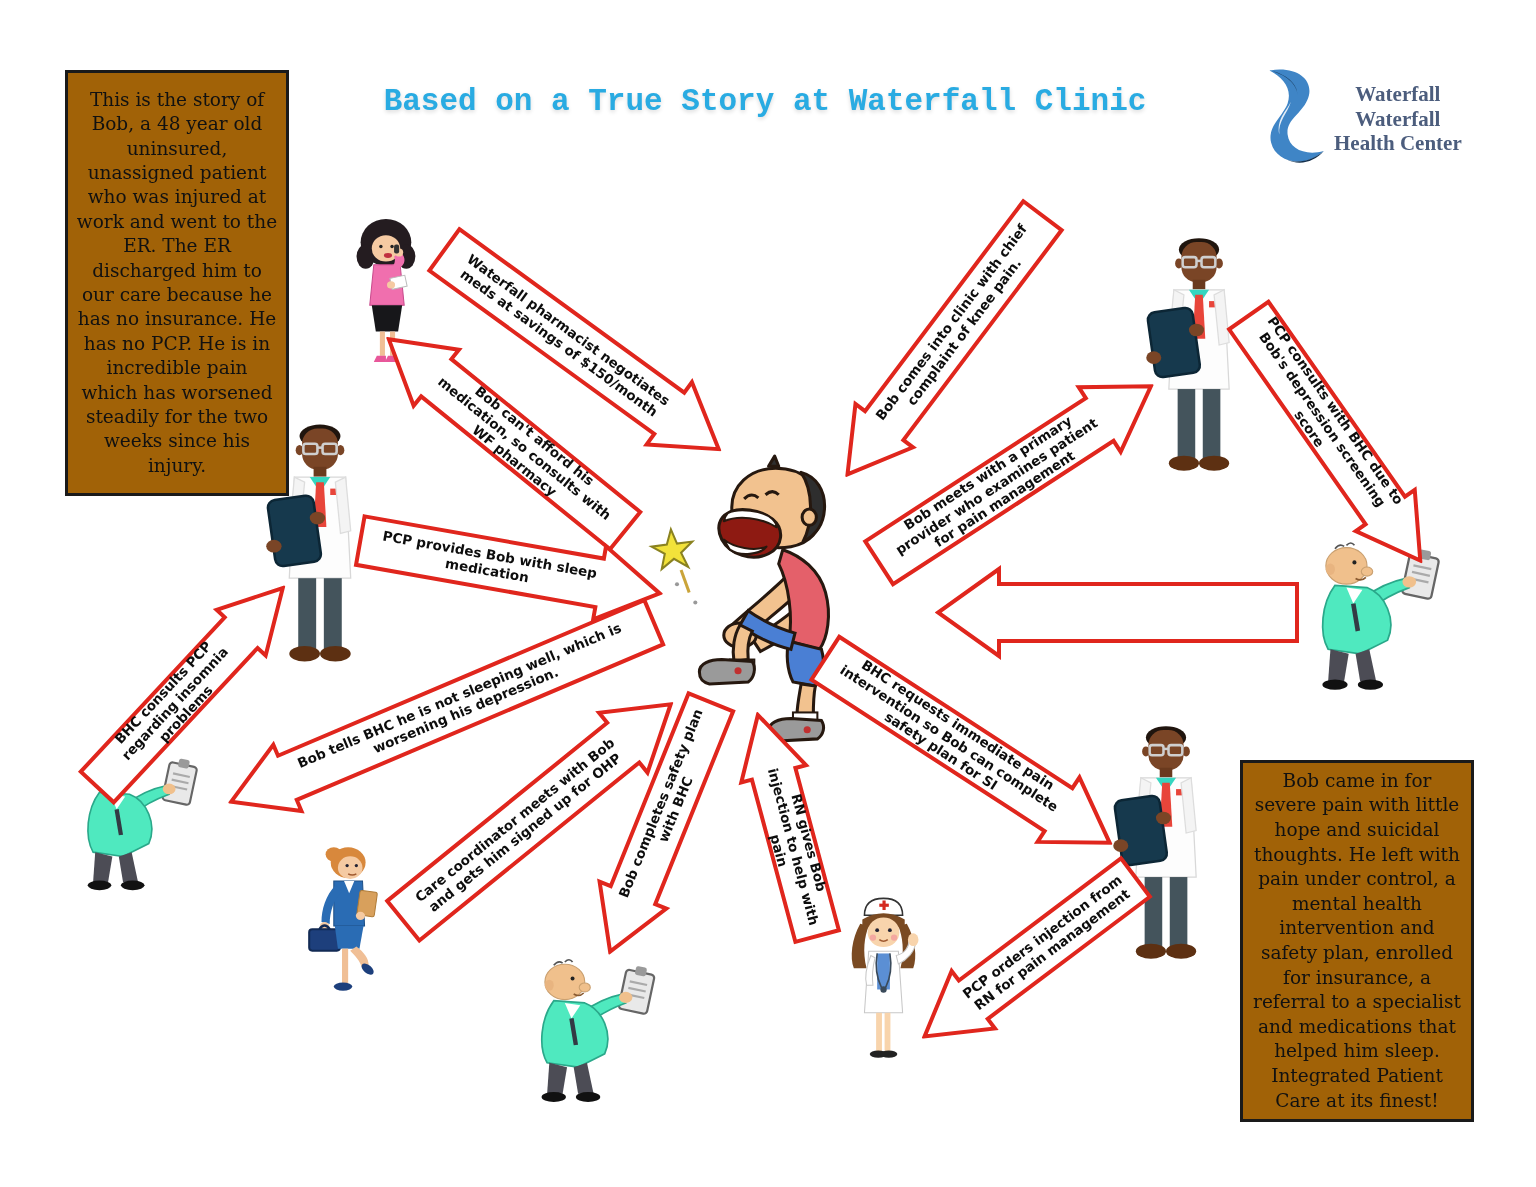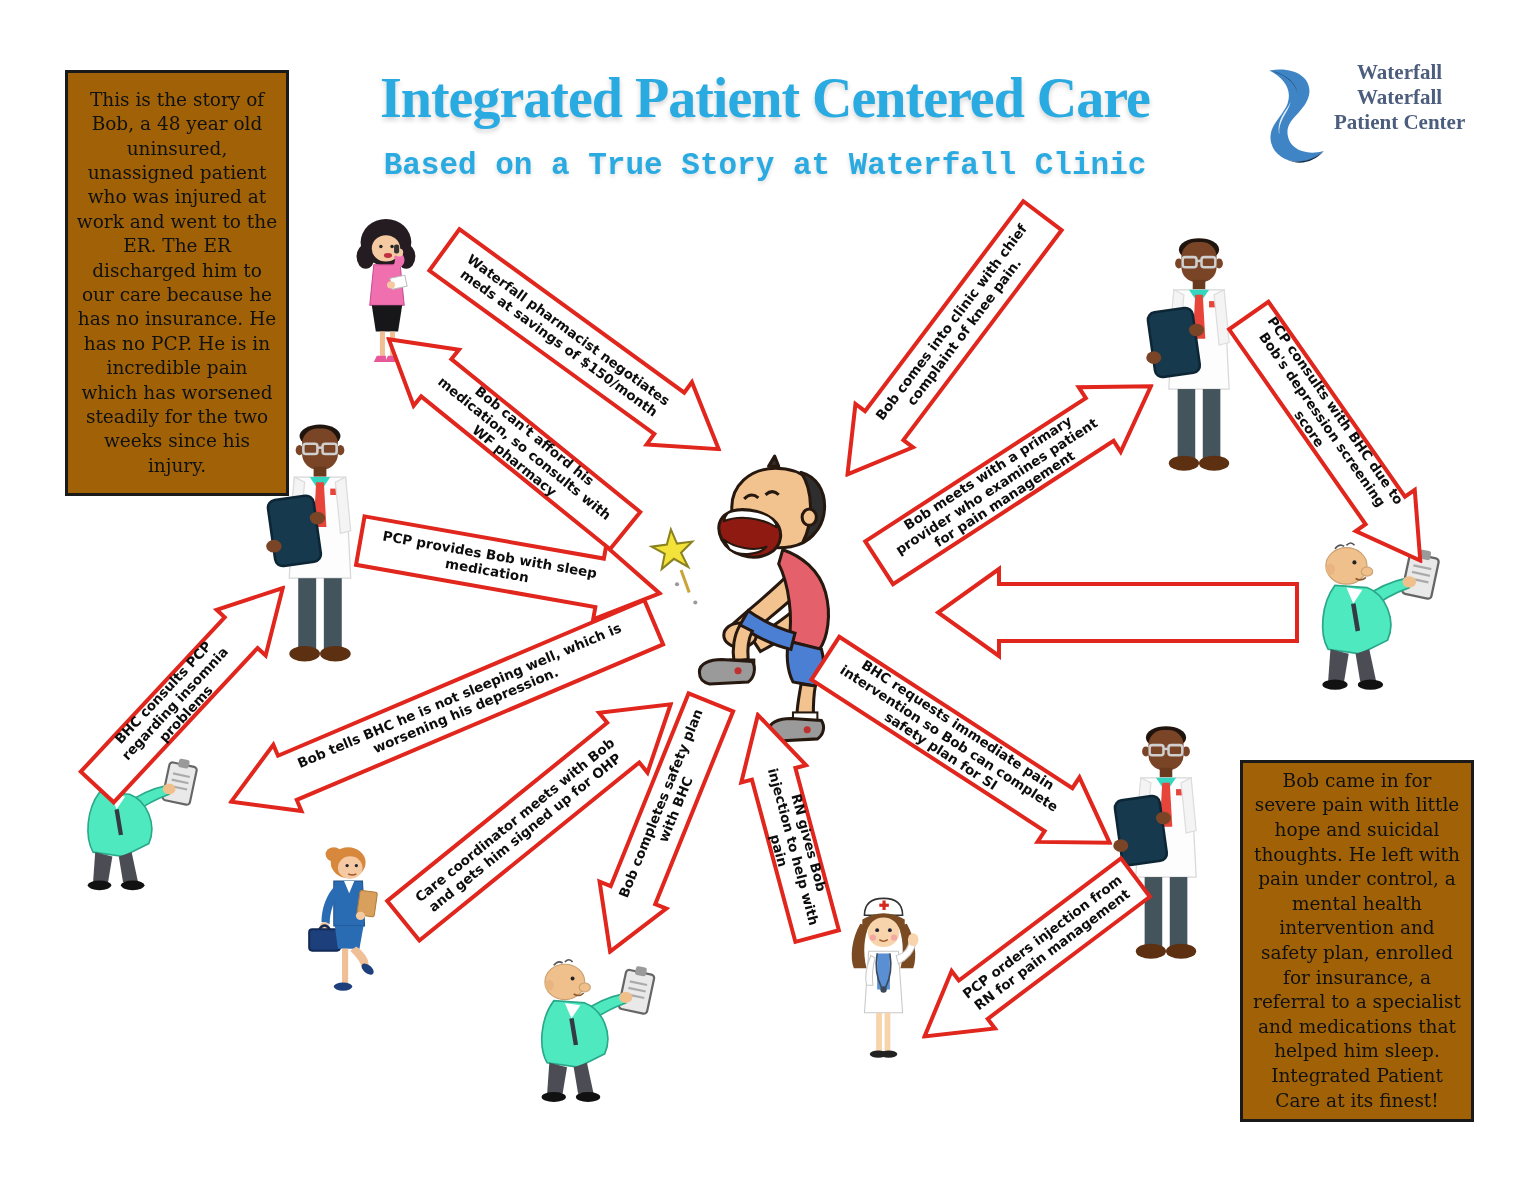--- a/index.html
+++ b/index.html
@@ -10,21 +10,21 @@
   
   .title-block { position:absolute; left:300px; top:66px; width:930px; text-align:center; z-index:4; }
   .main-title {
     margin:0; color:#29abe2; font-family:"Liberation Serif",serif; font-weight:bold;
     font-size:56px; letter-spacing:-1px; text-shadow:0 3px 5px rgba(0,0,0,0.18);
   }
   .sub-title {
     margin:18px 0 0 0; color:#29abe2; font-family:Liberation Mono, monospace;
     font-weight:bold; font-size:31px; text-shadow:0 2px 4px rgba(0,0,0,0.15);
   }
-  .logo { position:absolute; left:1258px; top:60px; width:210px; display:flex; align-items:flex-start; z-index:4; }
+  .logo { position:absolute; left:1258px; top:60px; width:210px; display:flex; align-items:center; z-index:4; }
   .logo-swoosh { width:74px; height:118px; flex:0 0 auto; }
   .logo-text {
     color:#4c5d7d; font-family:"Liberation Serif",serif; font-weight:bold;
     font-size:21px; line-height:1.18; text-align:center; margin-left:2px;
   }
   
   .story-box {
     position:absolute; background:#a16207; border:3px solid #1a1a1a; z-index:5;
     font-family:"DejaVu Serif",serif; color:#111; text-align:center;
     display:flex; align-items:center; justify-content:flex-end; box-sizing:border-box;
@@ -208,32 +208,31 @@
       <symbol id="sym-swoosh" viewBox="0 0 90 130">
         <path d="M14,6 C50,0 70,20 60,42 C52,60 34,66 36,84 C38,102 58,110 80,104 C56,126 22,118 16,94 C11,74 30,62 36,46 C42,28 30,14 14,6 Z" fill="#3f85c6"></path>
         <path d="M14,6 C34,10 48,22 48,36 C48,26 38,12 14,6 Z" fill="#16324e"></path>
         <path d="M80,104 C66,116 48,120 34,114 C50,122 68,118 80,104 Z" fill="#16324e"></path>
         <path d="M40,44 C36,58 24,68 26,84 C22,66 34,56 40,44 Z" fill="#fff" opacity="0.85"></path>
       </symbol>
     </defs>
   </svg>
 
   <div class="title-block">
-    <h1 class="main-title">Integrated Patient Centered Care</h1>
     <div class="sub-title">Based on a True Story at Waterfall Clinic</div>
   </div>
 
   <div class="logo">
     <svg class="logo-swoosh">
         <use href="#sym-swoosh"></use>
       </svg>
     <div class="logo-text">
       <div>Waterfall</div>
       <div>Waterfall</div>
-      <div>Patient Center</div>
+      <div>Health Center</div>
     </div>
   </div>
 
   <div id="intro-box" class="story-box">
     <div>This is the story of Bob, a 48 year old uninsured, unassigned patient who was injured at work and went to the ER. The ER discharged him to our care because he has no insurance. He has no PCP. He is in incredible pain which has worsened steadily for the two weeks since his injury.</div>
   </div>
   <div id="summary-box" class="story-box">
     <div>Bob came in for severe pain with little hope and suicidal thoughts. He left with pain under control, a mental health intervention and safety plan, enrolled for insurance, a referral to a specialist and medications that helped him sleep. Integrated Patient Care at its finest!</div>
   </div>
 

